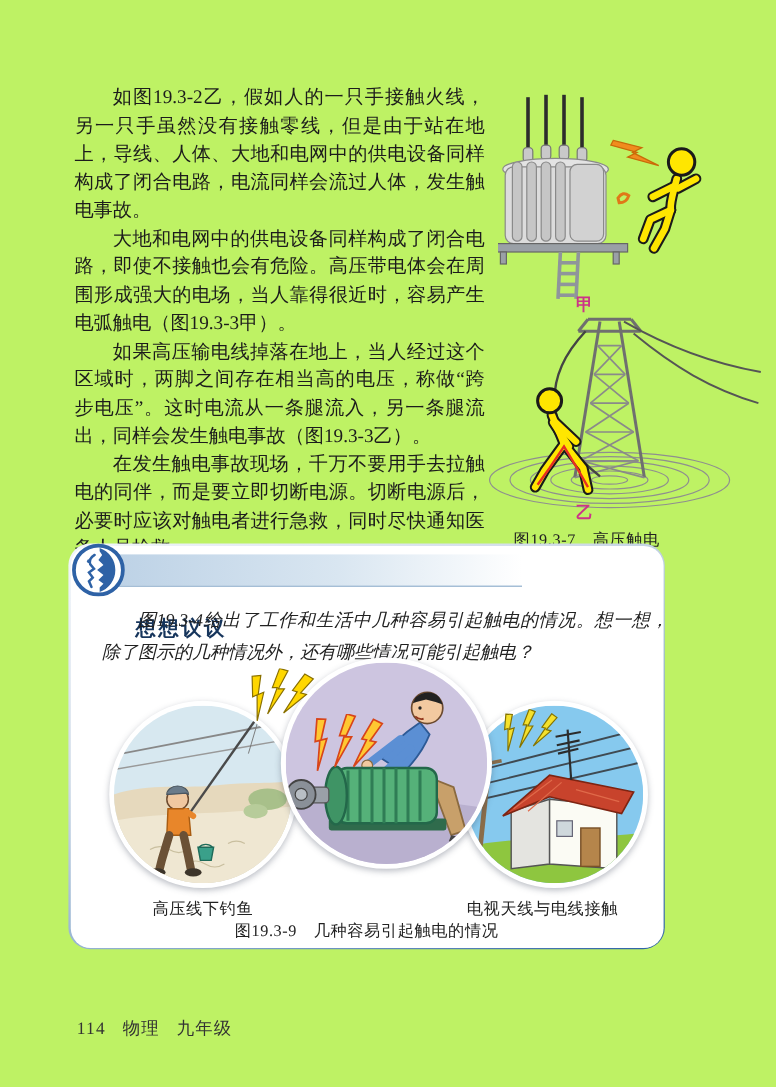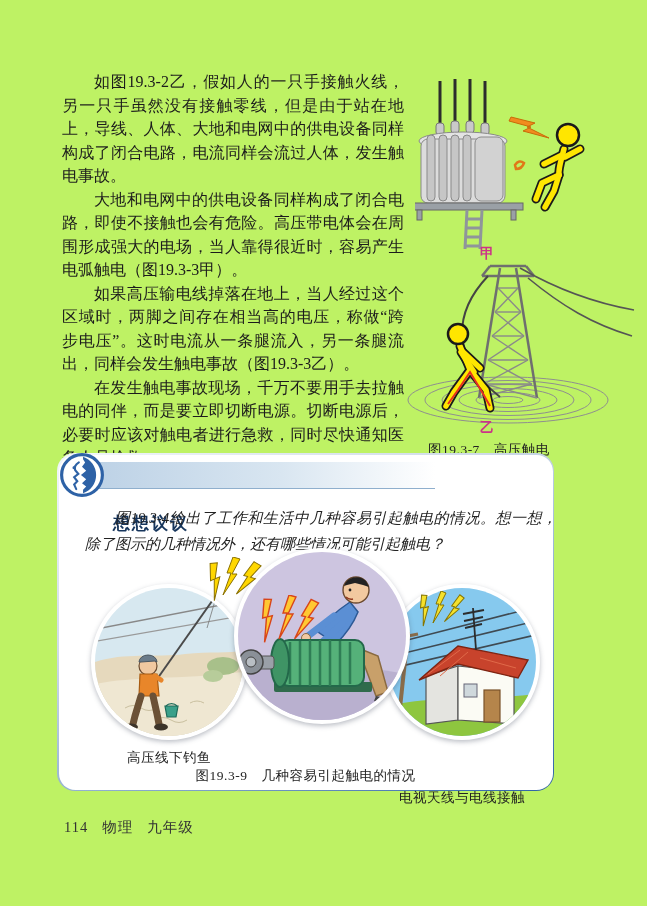--- a/index.html
+++ b/index.html
@@ -57,21 +57,21 @@
   }
   .scene-caption {
     font-size:13.5px; color:#222; text-align:center; letter-spacing:0.5px;
   }
   .disc-figcaption {
     left:0; top:314px; width:497px; text-align:center;
     font-size:13.5px; color:#222; letter-spacing:0.5px;
   }
 
   .footer {
-    left:64px; top:818px; font-size:14.5px; color:#333; letter-spacing:1px;text-align:right;
+    left:64px; top:848px; font-size:14.5px; color:#333; letter-spacing:1px;text-align:right;
   }
   .footer span { margin-right:14px; }
 
   svg { display:block; }
 </style>
 </head>
 <body>
 
 <div class="page">
 
@@ -363,21 +363,21 @@
       <svg width="54" height="42" viewBox="0 0 54 42">
         <g fill="#f5e12c" stroke="#857400" stroke-width="1">
           <polygon points="11,4 6,16 9,16 3,34 14,17 10,17 16,6" transform="rotate(-18 9 18)"></polygon>
           <polygon points="26,0 21,13 24,13 18,32 29,14 25,14 31,2"></polygon>
           <polygon points="41,3 36,16 39,16 33,33 44,17 40,17 46,5" transform="rotate(15 40 18)"></polygon>
         </g>
       </svg>
     </div>
 
     <div class="abs scene-caption" style="left:34px; top:296px; width:156px;">高压线下钓鱼</div>
-    <div class="abs scene-caption" style="left:327px; top:296px; width:156px;margin-top:40px;">电视天线与电线接触</div>
+    <div class="abs scene-caption" style="left:317px; top:296px; width:156px;">电视天线与电线接触</div>
 
     <div class="abs disc-figcaption">图19.3-9　几种容易引起触电的情况</div>
   </div>
 
   <div class="abs footer">
     <span>114</span><span>物理</span><span>九年级</span>
   </div>
 
 </div>
 

